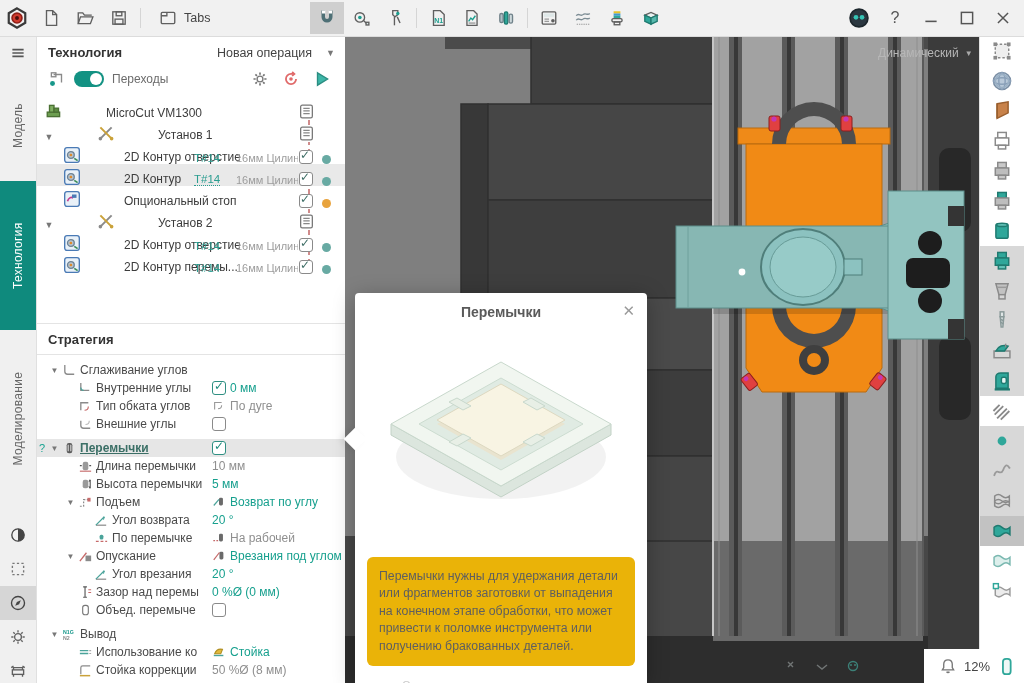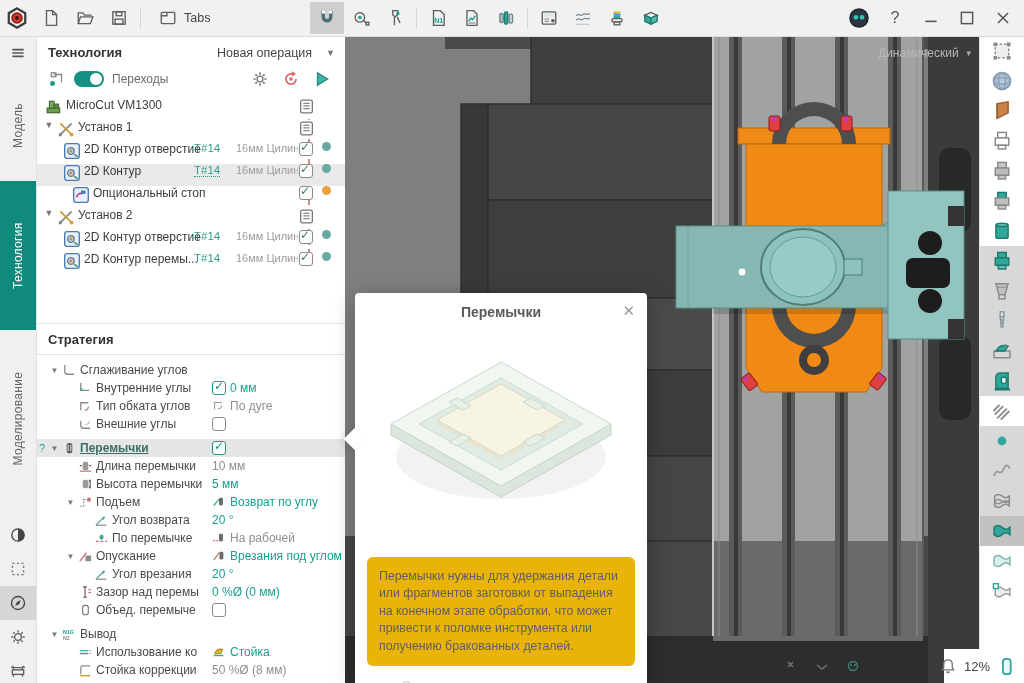--- a/index.html
+++ b/index.html
@@ -32,21 +32,21 @@
   .newop{display:flex;align-items:center;gap:14px;color:#444;font-size:12.5px;}
   .newop .car{color:#777;font-size:9px;}
   .ops-row{display:flex;align-items:center;height:30px;padding:0 14px 0 12px;gap:8px;}
   .toggle{width:30px;height:16px;border-radius:8px;background:#139283;position:relative;flex:0 0 auto;}
   .toggle::after{content:"";position:absolute;right:2px;top:2px;width:12px;height:12px;border-radius:50%;background:#fff;}
   .ops-label{color:#6c6c6c;flex:1;}
   .ops-act{display:flex;gap:13px;align-items:center;}
   
   .tree{position:relative;margin-top:4px;}
   .rail{position:absolute;left:272px;top:11px;height:156px;border-left:2px dashed #d08b8b;z-index:0;}
-  .trow{position:relative;height:22px;display:flex;align-items:flex-start;z-index:1;}
+  .trow{position:relative;height:22px;display:flex;align-items:flex-end;z-index:1;gap:40px;}
   .trow.sel{background:#e9e9e9;}
   .trow .chev{width:14px;text-align:center;color:#777;font-size:9px;flex:0 0 auto;}
   .trow .ticn{width:19px;flex:0 0 auto;display:flex;align-items:center;justify-content:center;}
   .tlabel{margin-left:3px;color:#3c3c3c;white-space:nowrap;}
   .ttool{position:absolute;left:158px;color:#2a9d90;font-size:11.5px;}
   .ttool.du{border-bottom:1px dotted #2a9d90;}
   .tinfo{position:absolute;left:200px;color:#9d9d9d;font-size:11px;white-space:nowrap;max-width:62px;overflow:hidden;}
   .cb{position:absolute;left:263px;width:14px;height:14px;border:1.4px solid #8a8a8a;border-radius:3px;background:#fff;box-sizing:border-box;}
   .cb.on::after{content:"✓";position:absolute;left:0px;top:-3px;font-size:12px;color:#3e6e66;font-weight:bold;}
   .sheet{position:absolute;left:262px;background:#fff;}
@@ -72,21 +72,21 @@
   
   .viewport{position:absolute;left:345px;top:36px;width:635px;height:647px;background:#7f7f7f;z-index:1;}
   .viewmode{position:absolute;left:533px;top:10px;color:#b7b7b7;font-size:12px;display:flex;gap:6px;align-items:center;z-index:2;}
   .viewmode .car{font-size:8px;color:#a9a9a9;}
   
   .rtb{position:absolute;right:0;top:36px;bottom:0;width:44px;background:#fff;z-index:4;border-left:1px solid #e3e3e3;}
   .rtb-cell{width:44px;height:30px;display:flex;align-items:center;justify-content:center;box-sizing:border-box;}
   .rtb-cell.g{background:#d8d8d8;}
   .rtb-cell.gd{background:#c2c2c2;}
   
-  .status{position:absolute;right:0;bottom:0;width:80px;height:34px;background:#fff;z-index:6;
+  .status{position:absolute;right:0;bottom:0;width:100px;height:34px;background:#fff;z-index:6;
           display:flex;align-items:center;justify-content:flex-end;gap:7px;padding-right:8px;box-sizing:border-box;}
   .status .zoom{color:#444;font-size:13px;}
   
   .popup{position:absolute;left:355px;top:293px;width:292px;height:390px;background:#fff;z-index:10;
          border-radius:4px 4px 0 0;box-shadow:0 4px 22px rgba(0,0,0,.28);}
   .popup::before{content:"";position:absolute;left:-8px;top:138px;width:16px;height:16px;background:#fff;
                  transform:rotate(45deg);box-shadow:-3px 3px 6px rgba(0,0,0,.08);}
   .pp-head{position:relative;height:38px;display:flex;align-items:center;justify-content:center;}
   .pp-title{font-size:14px;font-weight:bold;color:#5a5a5a;}
   .pp-close{position:absolute;right:12px;top:10px;color:#9a9a9a;font-size:15px;line-height:1;}
@@ -432,21 +432,21 @@
             <circle cx="7" cy="8" r="1.2" fill="#e08a2a" stroke="none"></circle>
             <path d="M10 11l3 2" stroke="#3e8f5a" stroke-width="1.6"></path>
           </svg>
         </span>
         <span class="tlabel">2D Контур</span>
         <span class="ttool du">T#14</span>
         <span class="tinfo">16мм Цилин,</span>
         <span class="cb on"></span>
         <span class="dot" style="background: rgb(104, 170, 163);"></span>
       </div>
-      <div class="trow" style="padding-left: 35px;">
+      <div class="trow" style="padding-left: 26px;">
         <span class="ticn">
           <svg width="18" height="18" viewBox="0 0 16 16" fill="none" stroke="#5f5f5f" stroke-width="1.2">
             <rect x="1.5" y="1.5" width="13" height="13" rx="2" fill="#e9f1f8" stroke="#4a7ab5"></rect>
             <path d="M4 10c1-3 3-4 5-3" stroke="#c23b8f" stroke-width="1.5"></path>
             <rect x="8" y="4" width="4" height="3" fill="#4a7ab5" stroke="none"></rect>
           </svg>
         </span>
         <span class="tlabel">Опциональный стоп</span>
         <span class="cb on"></span>
         <span class="dot" style="background: rgb(232, 163, 61);"></span>

